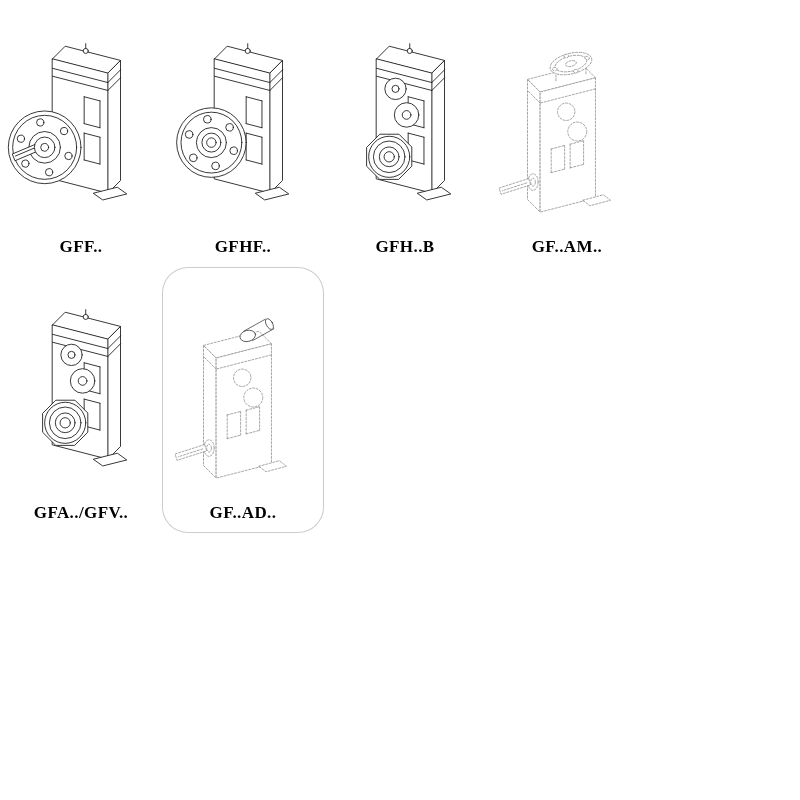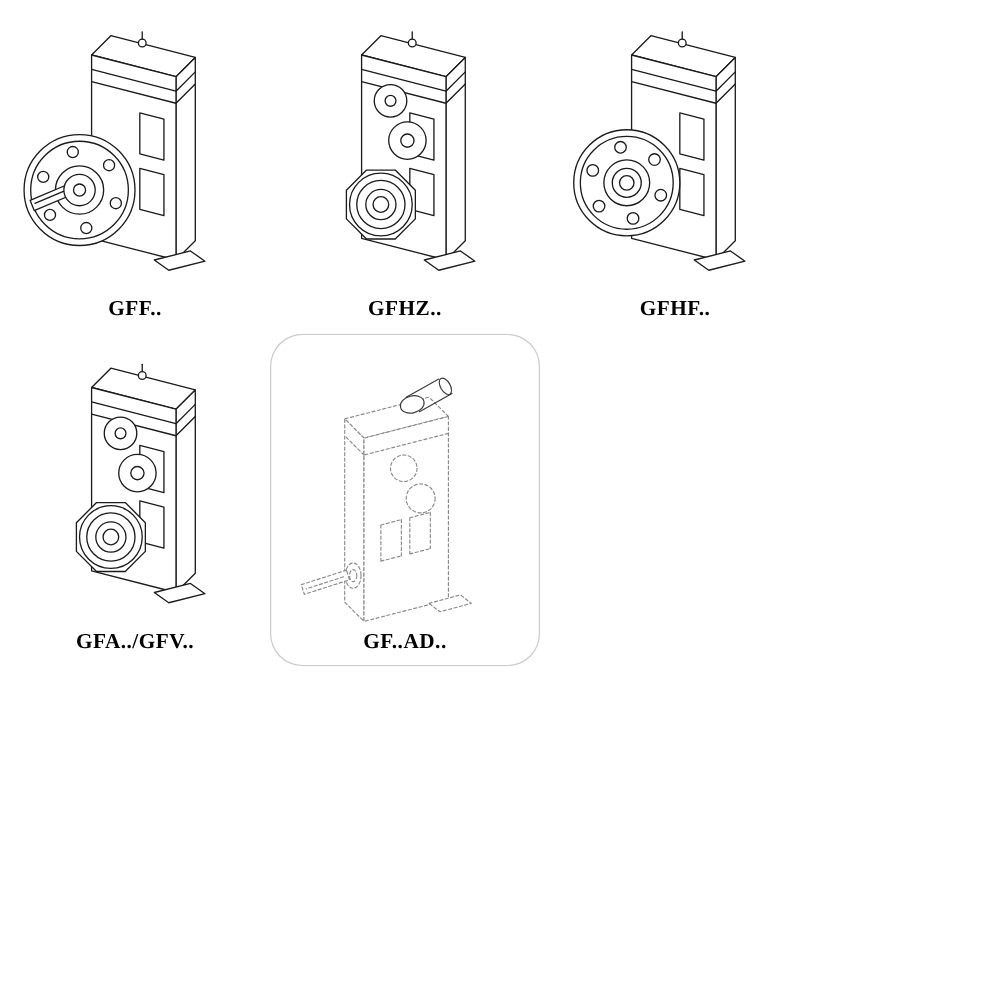--- a/index.html
+++ b/index.html
@@ -1,18 +1,18 @@
 <!DOCTYPE html>
 <html style="--bg: #ffffff; --line: #1b1b1b; --dash: #8a8a8a; --label: #000000;"><head>
 <meta charset="utf-8">
 <style>
   html,body{margin:0;padding:0;background:#ffffff;}
   .page{
     width:648px;height:800px;background:var(--bg,#ffffff);
-    display:grid;grid-template-columns:repeat(3,1fr);grid-template-rows:repeat(3,1fr);
+    display:grid;grid-template-columns:repeat(4,1fr);grid-template-rows:repeat(3,1fr);
     font-family:"Liberation Serif", serif;
     box-sizing:border-box;
   }
   .cell{
     display:flex;flex-direction:column;align-items:center;justify-content:flex-end;
     margin:0;padding:4px 2px 10px;box-sizing:border-box;min-width:0;min-height:0;
   }
   .cell.framed{box-shadow:inset 0 0 0 1px #cccccc;border-radius:26px;}
   svg.drawing{flex:1 1 auto;width:100%;min-height:0;max-height:218px;}
   svg.drawing use{
@@ -172,36 +172,42 @@
 <div class="page">
 
   <figure class="cell">
     <svg class="drawing stroke-solid" viewBox="0 0 200 226" preserveAspectRatio="xMidYMid meet" role="img">
         <use href="#v-gff" xlink:href="#v-gff"></use>
       </svg>
     <figcaption class="label">GFF..</figcaption>
   </figure>
 
 
+
+  <figure class="cell">
+    <svg class="drawing stroke-solid" viewBox="0 0 200 226" preserveAspectRatio="xMidYMid meet" role="img">
+        <use href="#v-flange" xlink:href="#v-flange"></use>
+      </svg>
+    <figcaption class="label">GFHF..</figcaption>
+  </figure>
+
+
   <figure class="cell">
     <svg class="drawing stroke-solid" viewBox="0 0 200 226" preserveAspectRatio="xMidYMid meet" role="img">
         <use href="#v-bore" xlink:href="#v-bore"></use>
       </svg>
-    <figcaption class="label">GFHZ..</figcaption>
-  </figure>
-
-  <figure class="cell">
-    <svg class="drawing stroke-solid" viewBox="0 0 200 226" preserveAspectRatio="xMidYMid meet" role="img">
-        <use href="#v-flange" xlink:href="#v-flange"></use>
-      </svg>
-    <figcaption class="label">GFHF..</figcaption>
-  </figure>
-
-
-
+    <figcaption class="label">GFH..B</figcaption>
+  </figure>
+
+  <figure class="cell">
+    <svg class="drawing stroke-dash" viewBox="0 0 200 226" preserveAspectRatio="xMidYMid meet" role="img">
+        <use href="#v-am" xlink:href="#v-am"></use>
+      </svg>
+    <figcaption class="label">GF..AM..</figcaption>
+  </figure>
 
 
 
   <figure class="cell">
     <svg class="drawing stroke-solid" viewBox="0 0 200 226" preserveAspectRatio="xMidYMid meet" role="img">
         <use href="#v-bore" xlink:href="#v-bore"></use>
       </svg>
     <figcaption class="label">GFA../GFV..</figcaption>
   </figure>
 

